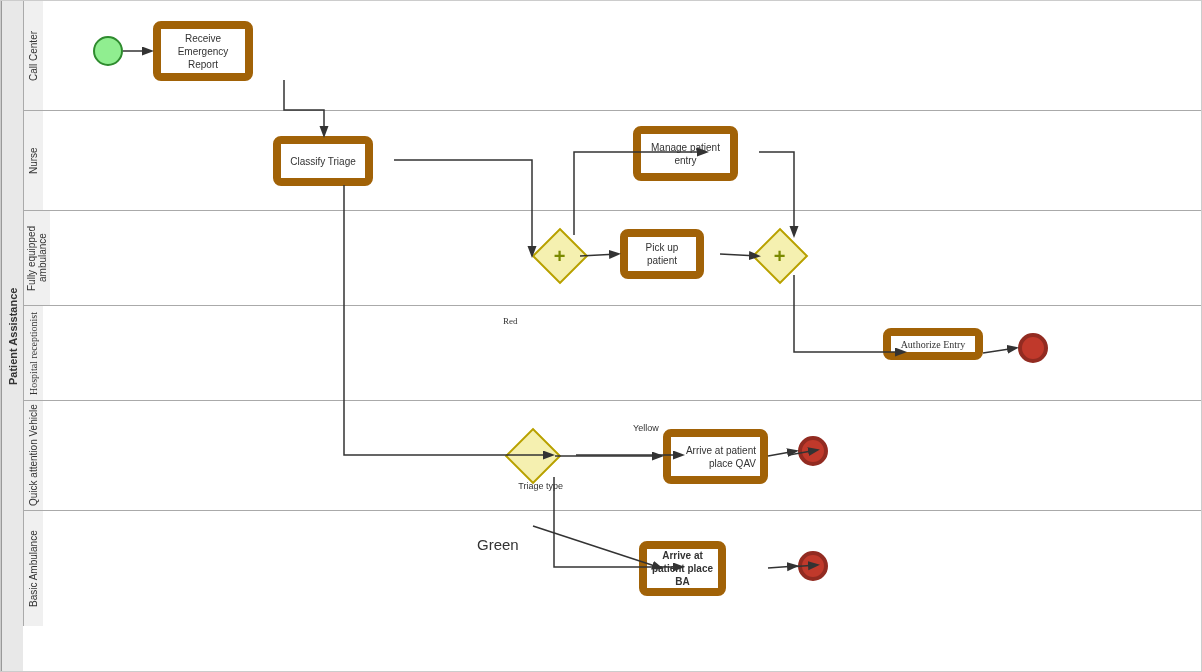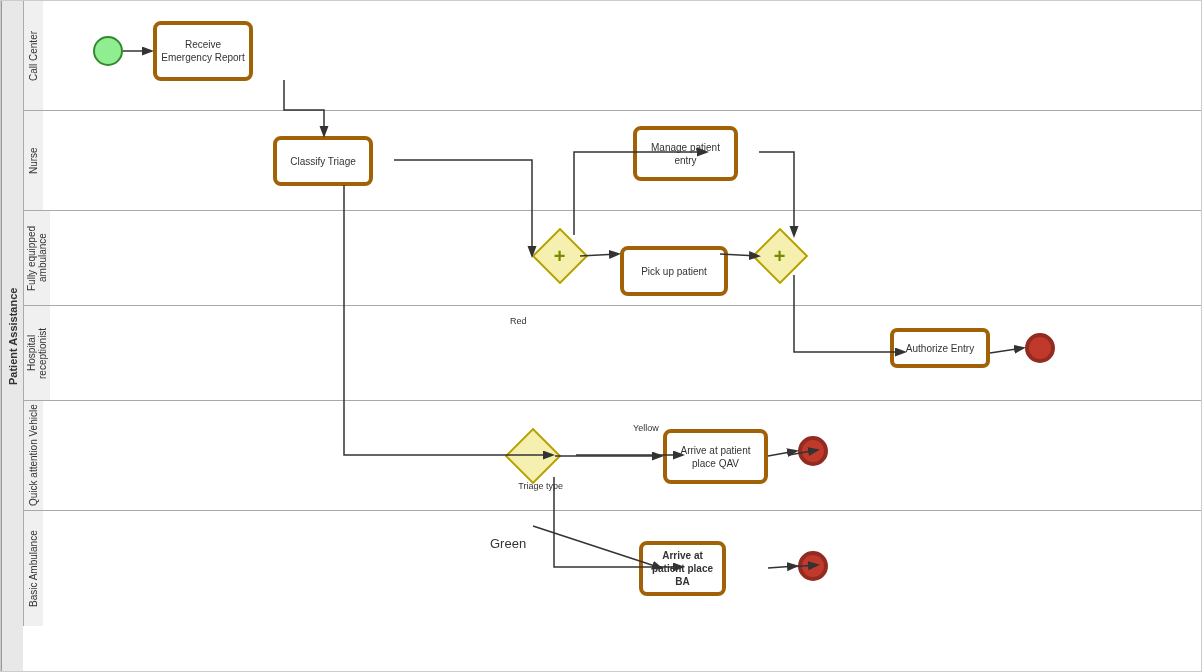--- a/index.html
+++ b/index.html
@@ -60,29 +60,29 @@
     .lane-content {
       flex: 1;
       position: relative;
       background: #fff;
     }
 
     
     .lane-call-center { height: 110px; }
     .lane-nurse { height: 100px; }
     .lane-ambulance { height: 95px; }
-    .lane-receptionist { height: 95px; }
+    .lane-receptionist { height: 95px; font-family: Liberation Serif, serif; }
     .lane-quick { height: 110px; }
     .lane-basic { height: 115px; }
 
     
     .task {
       position: absolute;
       background: #fff;
-      border: 4px solid #a16207;
+      border: 8px solid #a16207;
       border-radius: 8px;
       display: flex;
       align-items: center;
       justify-content: center;
       text-align: center;
       font-size: 10px;
       color: #333;
       padding: 4px;
       line-height: 1.3;
     }
@@ -188,21 +188,21 @@
     </div>
 
     <div class="lane lane-ambulance">
       <div class="lane-label">Fully equipped ambulance</div>
       <div class="lane-content">
 
         <div class="gateway" style="left:490px; top:25px;">
           <span class="gateway-symbol" style="font-size: 20px; color: rgb(122, 138, 0); font-weight: bold;">+</span>
         </div>
 
-        <div class="task" style="left:570px; top:18px; width:108px; height:50px;margin-top:17px;">
+        <div class="task" style="left:570px; top:18px; width:84px; height:50px;">
           <span>Pick up patient</span>
         </div>
 
         <div class="gateway" style="left:710px; top:25px;">
           <span class="gateway-symbol" style="font-size: 20px; color: rgb(122, 138, 0); font-weight: bold;">+</span>
         </div>
         <svg class="arrows-svg">
           <defs>
             <marker id="arrow3" markerWidth="8" markerHeight="8" refX="6" refY="3" orient="auto">
               <path d="M0,0 L0,6 L8,3 z" fill="#333"></path>
@@ -215,21 +215,21 @@
         </svg>
       </div>
     </div>
 
     <div class="lane lane-receptionist">
       <div class="lane-label">Hospital receptionist</div>
       <div class="lane-content">
 
         <div style="position:absolute; left:460px; top:10px; font-size:9px; color:#333;">Red</div>
 
-        <div class="task" style="left:840px; top:22px; width:100px; height:40px;border-radius:7px;">
+        <div class="task" style="left:840px; top:22px; width:100px; height:32px;">
           <span>Authorize Entry</span>
         </div>
 
         <div class="end-event" style="left:975px; top:27px;"></div>
         <svg class="arrows-svg">
           <defs>
             <marker id="arrow4" markerWidth="8" markerHeight="8" refX="6" refY="3" orient="auto">
               <path d="M0,0 L0,6 L8,3 z" fill="#333"></path>
             </marker>
           </defs>
@@ -244,21 +244,21 @@
       <div class="lane-content">
 
         <div class="gateway" style="left:470px; top:35px;">
           <span class="gateway-symbol"></span>
         </div>
 
         <div style="position:absolute; left:460px; top:80px; font-size:9px; color:#333; text-align:right; width:60px;">Triage type</div>
 
         <div style="position:absolute; left:570px; top:22px; font-size:9px; color:#333;margin-left:20px;">Yellow</div>
 
-        <div class="task" style="left:620px; top:28px; width:105px; height:55px;">
+        <div class="task" style="left:620px; top:28px; width:105px; height:55px;text-align:right;">
           <span>Arrive at patient place QAV</span>
         </div>
 
         <div class="end-event" style="left:755px; top:35px;"></div>
         <svg class="arrows-svg">
           <defs>
             <marker id="arrow5" markerWidth="8" markerHeight="8" refX="6" refY="3" orient="auto">
               <path d="M0,0 L0,6 L8,3 z" fill="#333"></path>
             </marker>
           </defs>
@@ -267,21 +267,21 @@
 
           <line x1="725" y1="55" x2="753" y2="50" stroke="#333" stroke-width="1.5" marker-end="url(#arrow5)"></line>
         </svg>
       </div>
     </div>
 
     <div class="lane lane-basic">
       <div class="lane-label">Basic Ambulance</div>
       <div class="lane-content">
 
-        <div style="position:absolute; left:447px; top:25px; font-size:13px; color:#333;">Green</div>
+        <div style="position:absolute; left:434px; top:25px; font-size:15px; color:#333;">Green</div>
 
         <div class="task" style="left:596px; top:30px; width:87px; height:55px;font-weight:bold;">
           <span>Arrive at patient place BA</span>
         </div>
 
         <div class="end-event" style="left:755px; top:40px;"></div>
         <svg class="arrows-svg">
           <defs>
             <marker id="arrow6" markerWidth="8" markerHeight="8" refX="6" refY="3" orient="auto">
               <path d="M0,0 L0,6 L8,3 z" fill="#333"></path>

